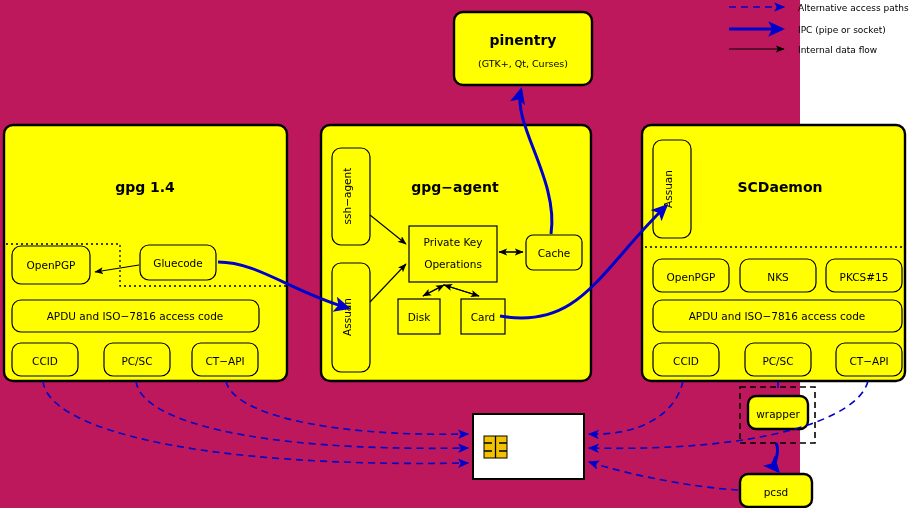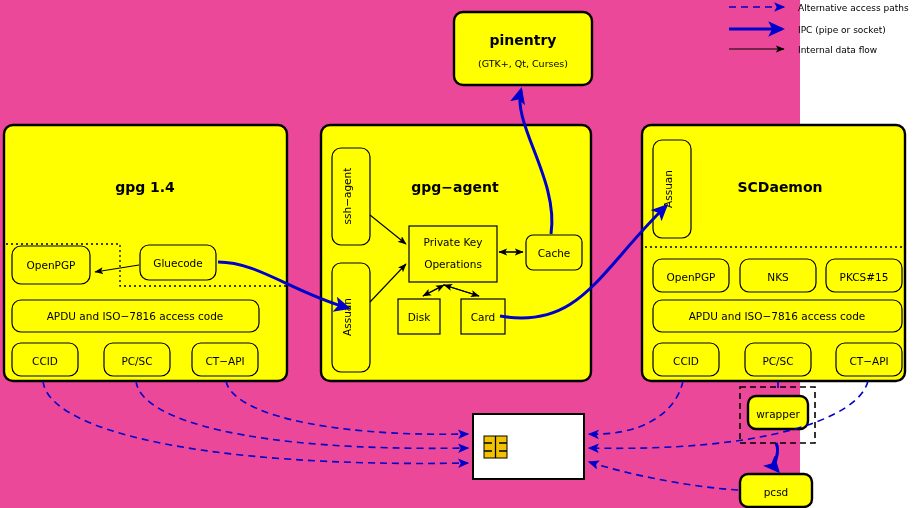--- a/index.html
+++ b/index.html
@@ -1,17 +1,17 @@
 <!DOCTYPE html>
 <html><head>
 <meta charset="utf-8">
 <style>
   html,body{margin:0;padding:0;background:#ffffff;}
   body{width:914px;height:508px;overflow:hidden;font-family:"DejaVu Sans",sans-serif;}
-  #stage{position:relative;width:800px;height:508px;background:#ec4899;}
+  #stage{position:relative;width:800px;height:508px;background:#be185d;}
   svg{display:block;}
   .bx-fill{fill:#ffff00;stroke:#000000;}
   .thick{stroke-width:2.4;}
   .thin{stroke-width:1.2;}
   .card{fill:#ffffff;stroke:#000000;stroke-width:2;}
   .chip{fill:#f2c200;stroke:#000000;stroke-width:1;}
   .lbl{font-family:"DejaVu Sans",sans-serif;fill:#000;}
   .t-title{font-size:14px;font-weight:bold;}
   .t-sub{font-size:9.5px;}
   .t-box-sm{font-size:10.5px;}

